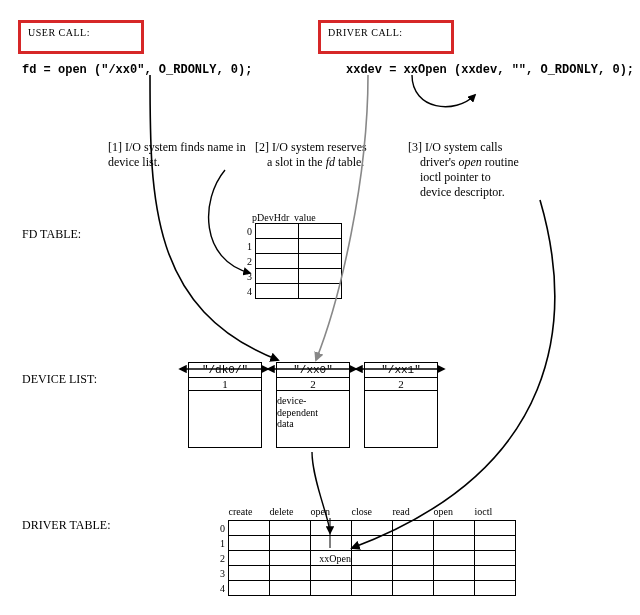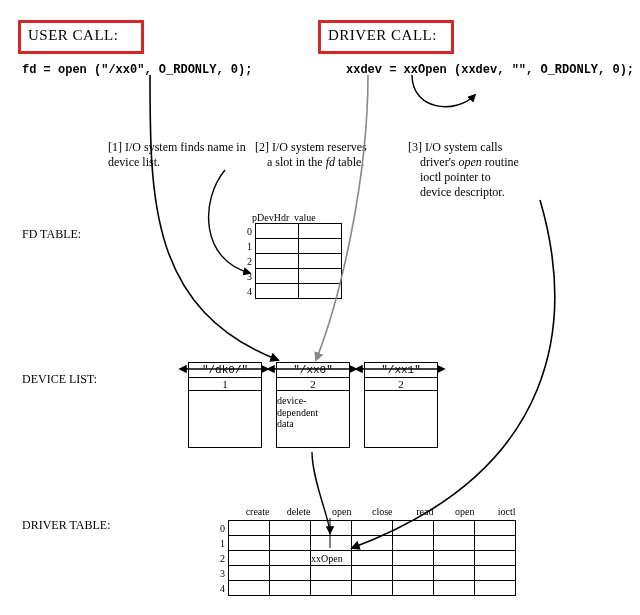--- a/index.html
+++ b/index.html
@@ -1,34 +1,34 @@
 <!DOCTYPE html>
 <html><head>
 <meta charset="utf-8">
 <style>
   html,body{margin:0;padding:0;background:#fff;font-family:Georgia,'Times New Roman',serif;font-size:12px;color:#000}
   #stage{position:relative;width:640px;height:615px}
   .abs{position:absolute}
   .mono{font-family:'Courier New',monospace;font-weight:bold;font-size:12px}
-  .hdr{font-size:15px;letter-spacing:0.5px}
+  .hdr{font-size:10px;letter-spacing:0.5px}
   .redbox{border:3px solid #d62728;position:absolute}
   .lbl{font-size:12px}
   .step{font-size:12px;line-height:1.25}
   .fdtable{border-collapse:collapse}
   .fdtable td{border:1px solid #000;width:42px;height:14px;font-size:10px;text-align:center;padding:0}
   .fdtable .rownum{border:none;text-align:right;padding-right:3px;width:14px}
   .fdhdr{font-size:10px}
   .devbox{border:1px solid #000;position:absolute;width:72px}
   .devname{border-bottom:1px solid #000;text-align:center;font-family:'Courier New',monospace;font-size:11px;padding:1px 0}
   .devnum{border-bottom:1px solid #000;text-align:center;font-size:11px;padding:0}
   .devbody{height:52px;font-size:10px;padding-top:4px;line-height:1.15}
   .drvtable{border-collapse:collapse}
-  .drvtable td{border:1px solid #000;width:40px;height:14px;font-size:10px;text-align:left;padding:0}
+  .drvtable td{border:1px solid #000;width:40px;height:14px;font-size:10px;text-align:right;padding:0}
   .drvtable .rownum{border:none;text-align:right;padding-right:3px;width:14px}
-  .drvhdr td{border:none;font-size:10px;text-align:right;padding-bottom:2px}
+  .drvhdr td{border:none;font-size:10px;text-align:left;padding-bottom:2px}
   svg{position:absolute;top:0;left:0;pointer-events:none}
 </style>
 </head>
 <body>
 <div id="stage">
 
 <div class="redbox" style="left:18px;top:20px;width:120px;height:28px"></div>
 <div class="redbox" style="left:318px;top:20px;width:130px;height:28px"></div>
 
 <div class="abs hdr" style="left:28px;top:27px">USER CALL:</div>

